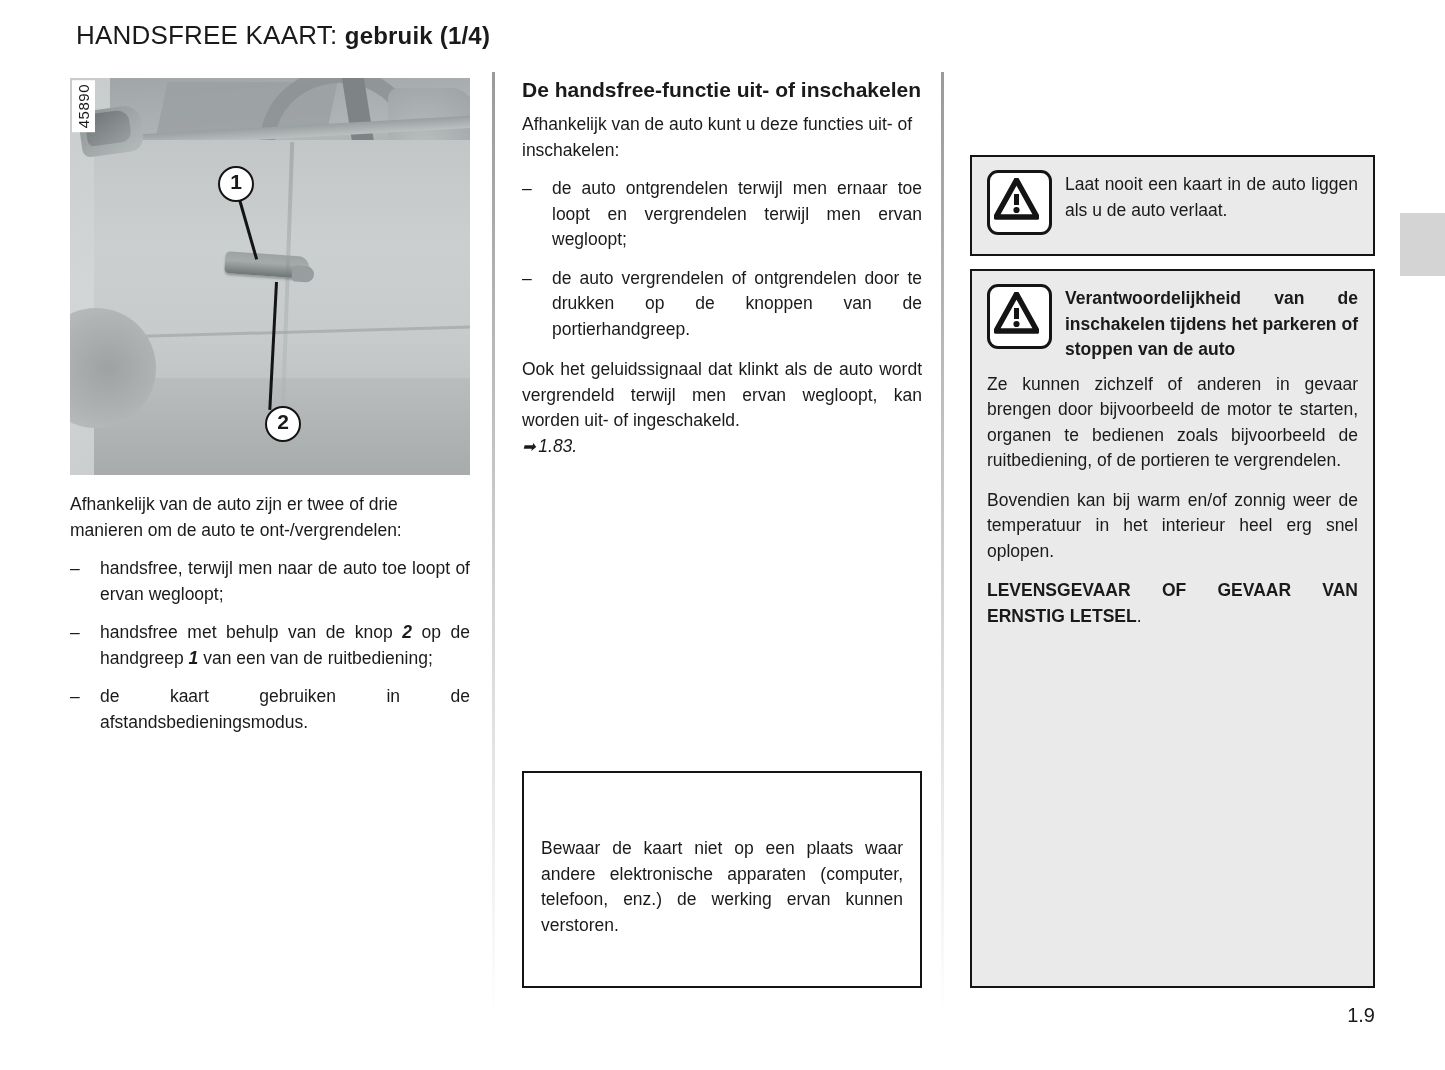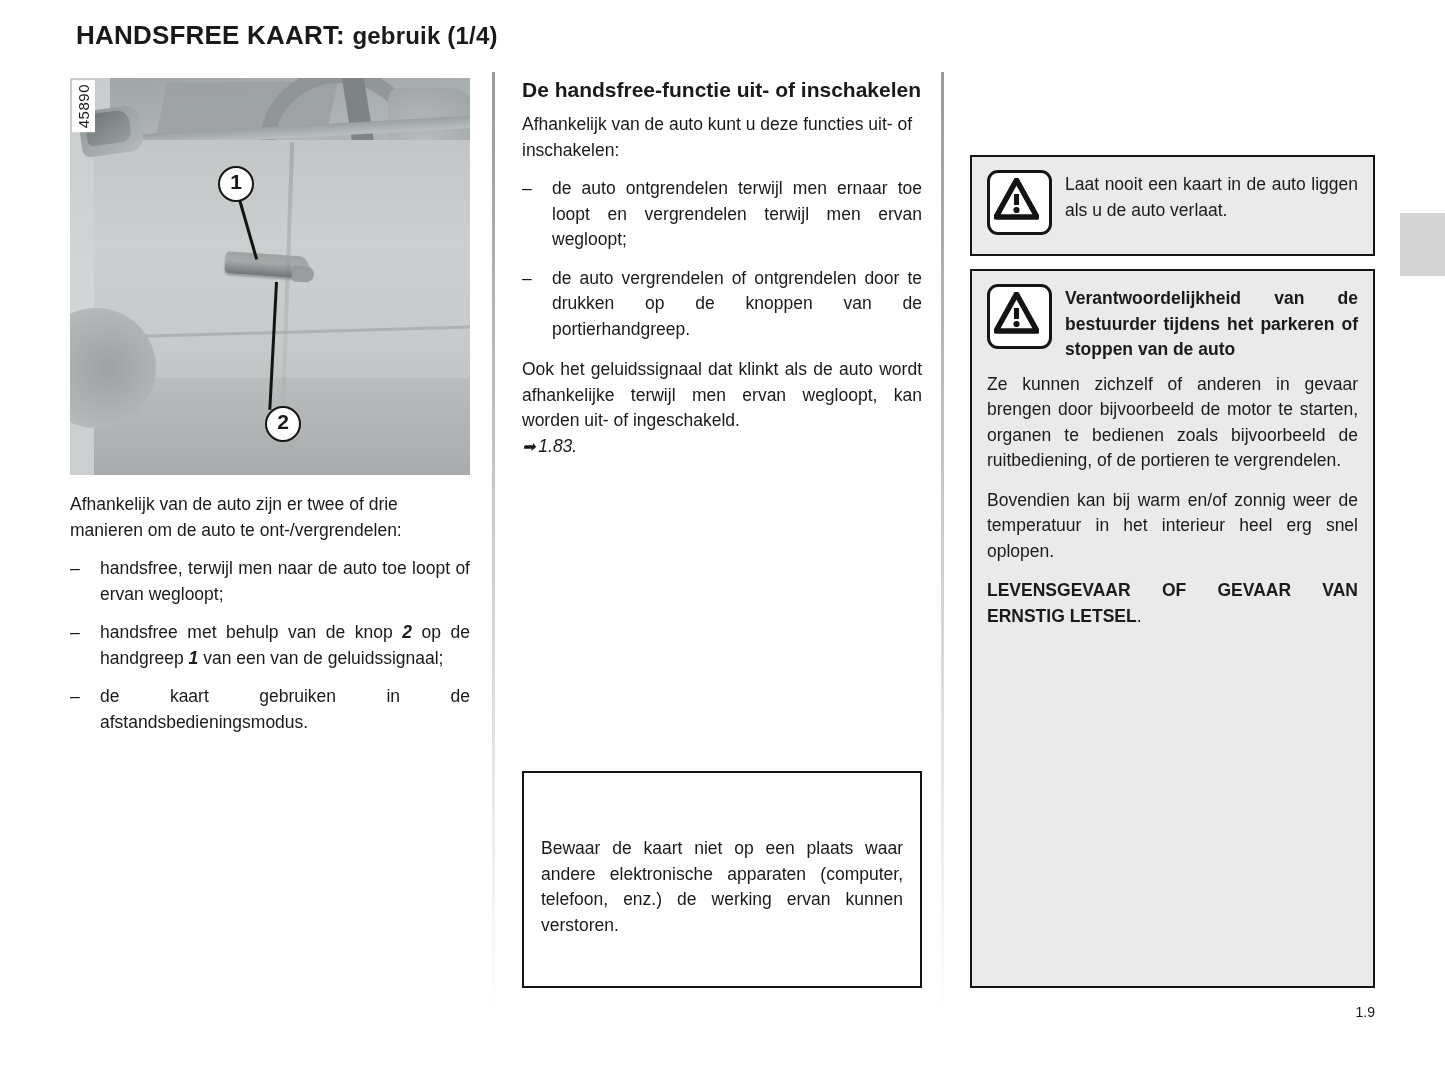--- a/index.html
+++ b/index.html
@@ -19,21 +19,21 @@
   
   #page-title {
     position: absolute;
     left: 76px;
     top: 20px;
     font-size: 26px;
     letter-spacing: 0.2px;
     white-space: nowrap;
   }
   #page-title .t-main {
-    font-weight: bold;
+    font-weight: normal;
     text-align: center;
   }
   #page-title .t-sub {
     font-weight: bold;
     font-size: 24px;
     margin-top: 24px;
   }
 
   
   .col-sep {
@@ -285,21 +285,21 @@
   }
   .warn-body p.first { text-indent: 34px; }
   .warn-body p.caps { font-weight: bold; }
   .warn-body p.caps .tail { font-weight: normal; }
 
   
   #page-number {
     position: absolute;
     right: 70px;
     top: 1004px;
-    font-size: 14px;
+    font-size: 20px;
   }
 </style>
 </head>
 <body>
 
 <div id="page-title">
   <span class="t-main">HANDSFREE KAART:</span>
   <span class="t-sub">gebruik (1/4)</span>
 </div>
 
@@ -339,21 +339,21 @@
   <div id="left-text">
     <div class="para left-al">Afhankelijk van de auto zijn er twee of drie manieren om de auto te ont-/vergrendelen:</div>
 
     <div class="bullet">
       <span class="dash">–</span>
       <span class="btxt">handsfree, terwijl men naar de auto toe loopt of ervan wegloopt;</span>
     </div>
 
     <div class="bullet">
       <span class="dash">–</span>
-      <span class="btxt"><span>handsfree met behulp van de knop </span><b class="num">2</b><span> op de handgreep </span><b class="num">1</b><span> van een van de geluidssignaal;</span></span>
+      <span class="btxt"><span>handsfree met behulp van de knop </span><b class="num">2</b><span> op de handgreep </span><b class="num">1</b><span> van een van de ruitbediening;</span></span>
     </div>
 
     <div class="bullet">
       <span class="dash">–</span>
       <span class="btxt">de kaart gebruiken in de afstandsbedieningsmodus.</span>
     </div>
   </div>
 </div>
 
 <div id="col-mid">
@@ -364,21 +364,21 @@
   <div class="bullet">
     <span class="dash">–</span>
     <span class="btxt">de auto ontgrendelen terwijl men ernaar toe loopt en vergrendelen terwijl men ervan wegloopt;</span>
   </div>
 
   <div class="bullet">
     <span class="dash">–</span>
     <span class="btxt">de auto vergrendelen of ontgrendelen door te drukken op de knoppen van de portierhandgreep.</span>
   </div>
 
-  <div class="para" style="margin-top:15px;">Ook het geluidssignaal dat klinkt als de auto wordt afhankelijke terwijl men ervan wegloopt, kan worden uit- of ingeschakeld.</div>
+  <div class="para" style="margin-top:15px;">Ook het geluidssignaal dat klinkt als de auto wordt vergrendeld terwijl men ervan wegloopt, kan worden uit- of ingeschakeld.</div>
 
   <div id="mid-ref">
     <span class="arrow">➡</span>
     <span>1.83.</span>
   </div>
 </div>
 
 <div id="mid-box">
   <div class="inner">Bewaar de kaart niet op een plaats waar andere elektronische apparaten (computer, telefoon, enz.) de werking ervan kunnen verstoren.</div>
 </div>
@@ -398,21 +398,21 @@
 
 <div id="warn-box-2" class="warn-box">
   <div class="warn-head">
     <div class="warn-icon">
       <svg width="45" height="42" viewBox="0 0 45 42" aria-hidden="true">
         <path d="M22.5 2 L43 39 L2 39 Z" fill="none" stroke="#141414" stroke-width="5.5" stroke-linejoin="round"></path>
         <rect x="20" y="16" width="5" height="11" fill="#141414"></rect>
         <circle cx="22.5" cy="32" r="3.1" fill="#141414"></circle>
       </svg>
     </div>
-    <div class="warn-head-text bold">Verantwoordelijkheid van de bestuurder tijdens het parkeren of stoppen van de auto</div>
+    <div class="warn-head-text bold">Verantwoordelijkheid van de inschakelen tijdens het parkeren of stoppen van de auto</div>
   </div>
   <div class="warn-body">
     <p>Ze kunnen zichzelf of anderen in gevaar brengen door bijvoorbeeld de motor te starten, organen te bedienen zoals bijvoorbeeld de ruitbediening, of de portieren te vergrendelen.</p>
     <p>Bovendien kan bij warm en/of zonnig weer de temperatuur in het interieur heel erg snel oplopen.</p>
     <p class="caps"><span>LEVENSGEVAAR OF GEVAAR VAN ERNSTIG LETSEL</span><span class="tail">.</span></p>
   </div>
 </div>
 
 <div id="page-number">1.9</div>
 

